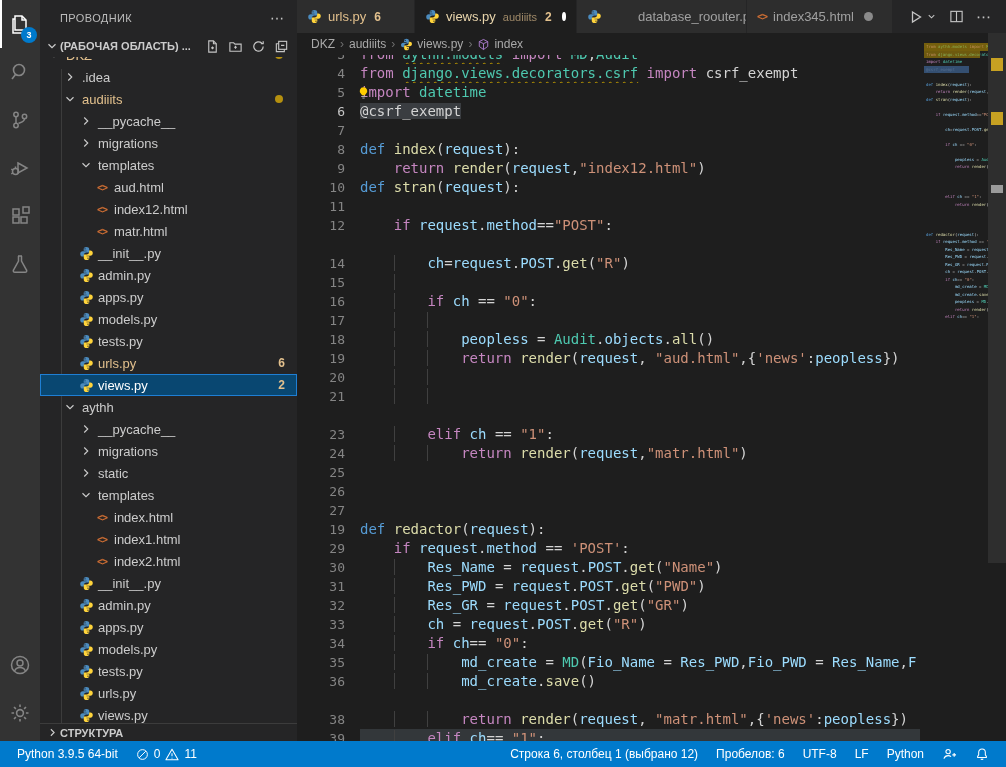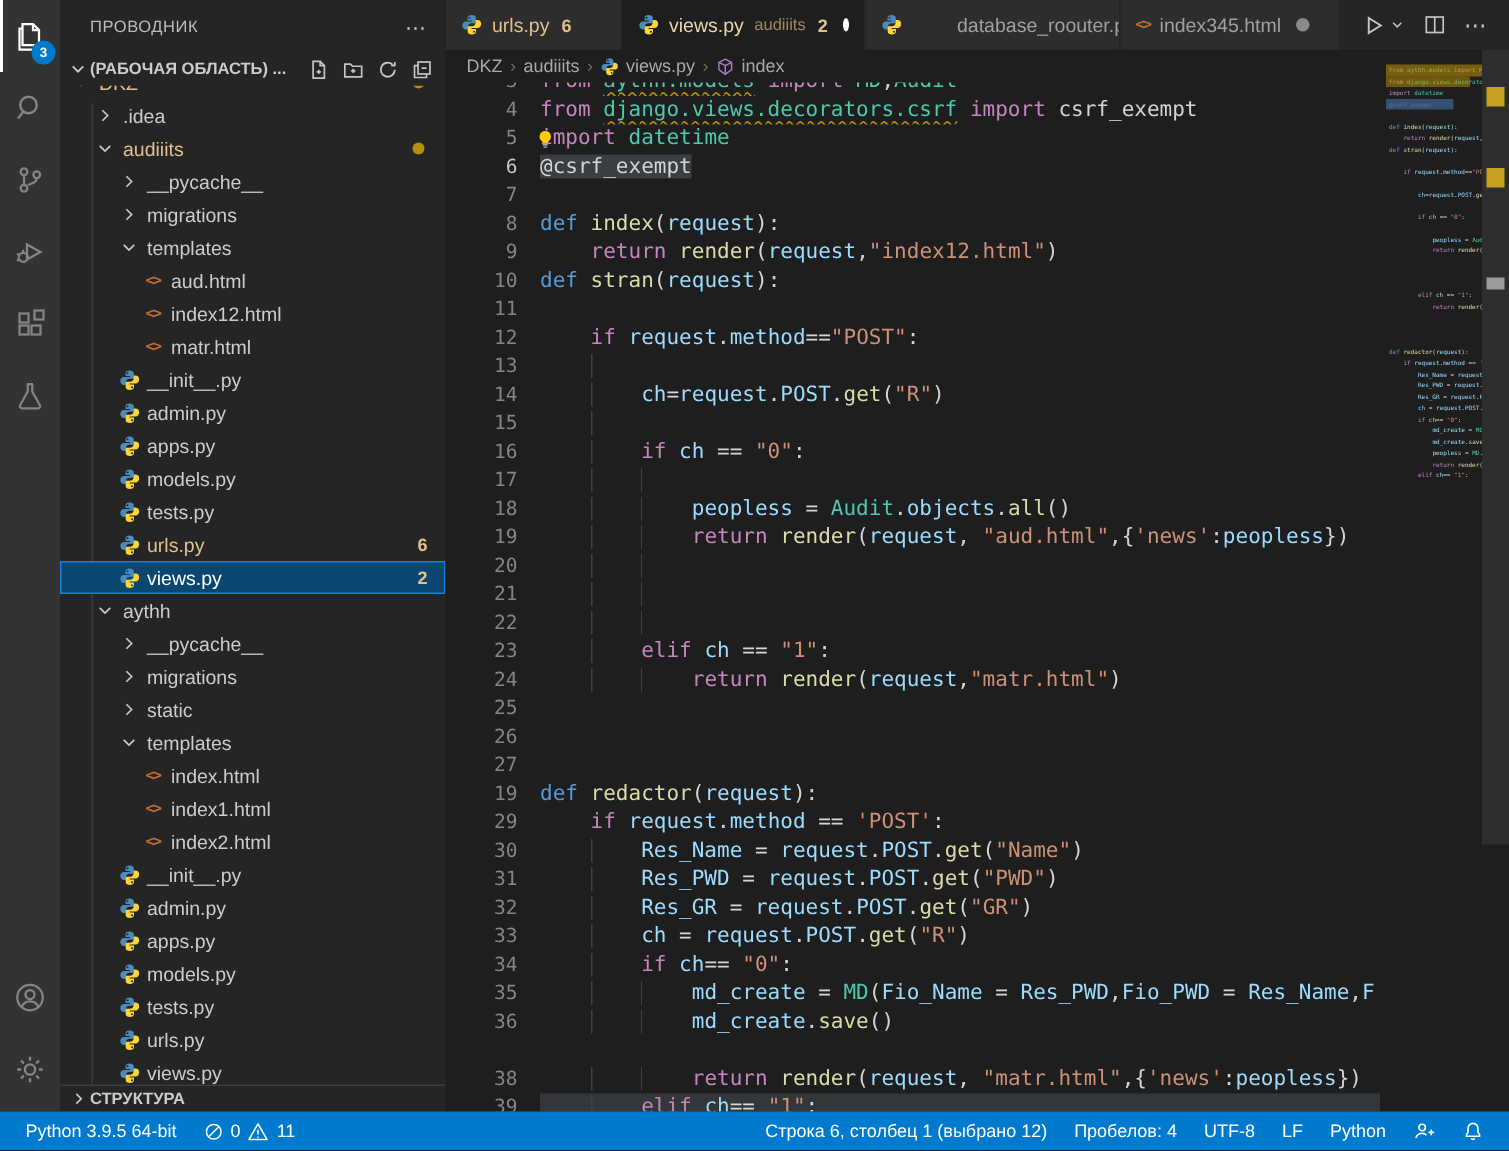--- a/index.html
+++ b/index.html
@@ -578,30 +578,28 @@
               <rect x="6" y="12.2" width="4" height="1.3" fill="#b0b0b0"></rect>
               <rect x="6.6" y="14.2" width="2.8" height="1.1" fill="#b0b0b0"></rect>
             </svg></span></div>
         <div class="code-line" style="top: 102px;"><span class="ln cur">6</span><span class="ct"><span class="x">@csrf_exempt</span></span></div>
         <div class="code-line" style="top: 121px;"><span class="ln">7</span><span class="ct"></span></div>
         <div class="code-line" style="top: 140px;"><span class="ln">8</span><span class="ct"><span class="d">def </span><span class="f">index</span><span class="w">(</span><span class="v">request</span><span class="w">):</span></span></div>
         <div class="code-line" style="top: 159px;"><span class="ln">9</span><span class="ct"><span class="i">    </span><span class="k">return </span><span class="f">render</span><span class="w">(</span><span class="v">request</span><span class="w">,</span><span class="s">"index12.html"</span><span class="w">)</span></span></div>
         <div class="code-line" style="top: 178px;"><span class="ln">10</span><span class="ct"><span class="d">def </span><span class="f">stran</span><span class="w">(</span><span class="v">request</span><span class="w">):</span></span></div>
         <div class="code-line" style="top: 197px;"><span class="ln">11</span><span class="ct"></span></div>
         <div class="code-line" style="top: 216px;"><span class="ln">12</span><span class="ct"><span class="i">    </span><span class="k">if </span><span class="v">request</span><span class="w">.</span><span class="v">method</span><span class="w">==</span><span class="s">"POST"</span><span class="w">:</span></span></div>
-        <div class="code-line" style="top: 235px;"><span class="ln">13</span><span class="ct"><span class="i">    </span><span class="i">    </span><span class="i"></span></span></div>
         <div class="code-line" style="top: 254px;"><span class="ln">14</span><span class="ct"><span class="i">    </span><span class="i">    </span><span class="v">ch</span><span class="w">=</span><span class="v">request</span><span class="w">.</span><span class="v">POST</span><span class="w">.</span><span class="f">get</span><span class="w">(</span><span class="s">"R"</span><span class="w">)</span></span></div>
         <div class="code-line" style="top: 273px;"><span class="ln">15</span><span class="ct"><span class="i">    </span><span class="i">    </span><span class="i"></span></span></div>
         <div class="code-line" style="top: 292px;"><span class="ln">16</span><span class="ct"><span class="i">    </span><span class="i">    </span><span class="k">if </span><span class="v">ch</span><span class="w"> == </span><span class="s">"0"</span><span class="w">:</span></span></div>
         <div class="code-line" style="top: 311px;"><span class="ln">17</span><span class="ct"><span class="i">    </span><span class="i">    </span><span class="i">    </span><span class="i"></span></span></div>
         <div class="code-line" style="top: 330px;"><span class="ln">18</span><span class="ct"><span class="i">    </span><span class="i">    </span><span class="i">    </span><span class="v">peopless</span><span class="w"> = </span><span class="c">Audit</span><span class="w">.</span><span class="v">objects</span><span class="w">.</span><span class="f">all</span><span class="w">()</span></span></div>
         <div class="code-line" style="top: 349px;"><span class="ln">19</span><span class="ct"><span class="i">    </span><span class="i">    </span><span class="i">    </span><span class="k">return </span><span class="f">render</span><span class="w">(</span><span class="v">request</span><span class="w">, </span><span class="s">"aud.html"</span><span class="w">,{</span><span class="s">'news'</span><span class="w">:</span><span class="v">peopless</span><span class="w">})</span></span></div>
         <div class="code-line" style="top: 368px;"><span class="ln">20</span><span class="ct"><span class="i">    </span><span class="i">    </span><span class="i">    </span><span class="i"></span></span></div>
         <div class="code-line" style="top: 387px;"><span class="ln">21</span><span class="ct"><span class="i">    </span><span class="i">    </span><span class="i">    </span><span class="i"></span></span></div>
-        <div class="code-line" style="top: 406px;"><span class="ln">22</span><span class="ct"><span class="i">    </span><span class="i">    </span><span class="i">    </span><span class="i"></span></span></div>
         <div class="code-line" style="top: 425px; justify-content: center;"><span class="ln">23</span><span class="ct"><span class="i">    </span><span class="i">    </span><span class="k">elif </span><span class="v">ch</span><span class="w"> == </span><span class="s">"1"</span><span class="w">:</span></span></div>
         <div class="code-line" style="top: 444px;"><span class="ln">24</span><span class="ct"><span class="i">    </span><span class="i">    </span><span class="i">    </span><span class="k">return </span><span class="f">render</span><span class="w">(</span><span class="v">request</span><span class="w">,</span><span class="s">"matr.html"</span><span class="w">)</span></span></div>
         <div class="code-line" style="top: 463px;"><span class="ln">25</span><span class="ct"></span></div>
         <div class="code-line" style="top: 482px;"><span class="ln">26</span><span class="ct"></span></div>
         <div class="code-line" style="top: 501px;"><span class="ln">27</span><span class="ct"></span></div>
         <div class="code-line" style="top: 520px;"><span class="ln">19</span><span class="ct"><span class="d">def </span><span class="f">redactor</span><span class="w">(</span><span class="v">request</span><span class="w">):</span></span></div>
         <div class="code-line" style="top: 539px;"><span class="ln">29</span><span class="ct"><span class="i">    </span><span class="k">if </span><span class="v">request</span><span class="w">.</span><span class="v">method</span><span class="w"> == </span><span class="s">'POST'</span><span class="w">:</span></span></div>
         <div class="code-line" style="top: 558px;"><span class="ln">30</span><span class="ct"><span class="i">    </span><span class="i">    </span><span class="v">Res_Name</span><span class="w"> = </span><span class="v">request</span><span class="w">.</span><span class="v">POST</span><span class="w">.</span><span class="f">get</span><span class="w">(</span><span class="s">"Name"</span><span class="w">)</span></span></div>
         <div class="code-line" style="top: 577px;"><span class="ln">31</span><span class="ct"><span class="i">    </span><span class="i">    </span><span class="v">Res_PWD</span><span class="w"> = </span><span class="v">request</span><span class="w">.</span><span class="v">POST</span><span class="w">.</span><span class="f">get</span><span class="w">(</span><span class="s">"PWD"</span><span class="w">)</span></span></div>
         <div class="code-line" style="top: 596px;"><span class="ln">32</span><span class="ct"><span class="i">    </span><span class="i">    </span><span class="v">Res_GR</span><span class="w"> = </span><span class="v">request</span><span class="w">.</span><span class="v">POST</span><span class="w">.</span><span class="f">get</span><span class="w">(</span><span class="s">"GR"</span><span class="w">)</span></span></div>
@@ -704,21 +702,21 @@
             <svg width="14" height="13" viewBox="0 0 16 15" fill="none" stroke="#ffffff" stroke-width="1.2">
               <path d="M8 1.5L15 13.5H1z" stroke-linejoin="round"></path>
               <path d="M8 6v3.6M8 11.2v.9"></path>
             </svg>
           </span>
         <span>11</span>
       </span>
     </div>
     <div class="sb-right">
       <span class="sb-item">Строка 6, столбец 1 (выбрано 12)</span>
-      <span class="sb-item">Пробелов: 4</span>
+      <span class="sb-item">Пробелов: 6</span>
       <span class="sb-item">UTF-8</span>
       <span class="sb-item">LF</span>
       <span class="sb-item">Python</span>
       <span class="sb-item">
           <svg width="15" height="14" viewBox="0 0 16 15" fill="none" stroke="#ffffff" stroke-width="1.2">
             <circle cx="6.5" cy="5" r="2.3"></circle>
             <path d="M2 12.5c.8-2.3 2.5-3.3 4.5-3.3 1.2 0 2.3.4 3.1 1.2"></path>
             <path d="M11 8.5h4M13 6.5v4"></path>
           </svg>
         </span>

